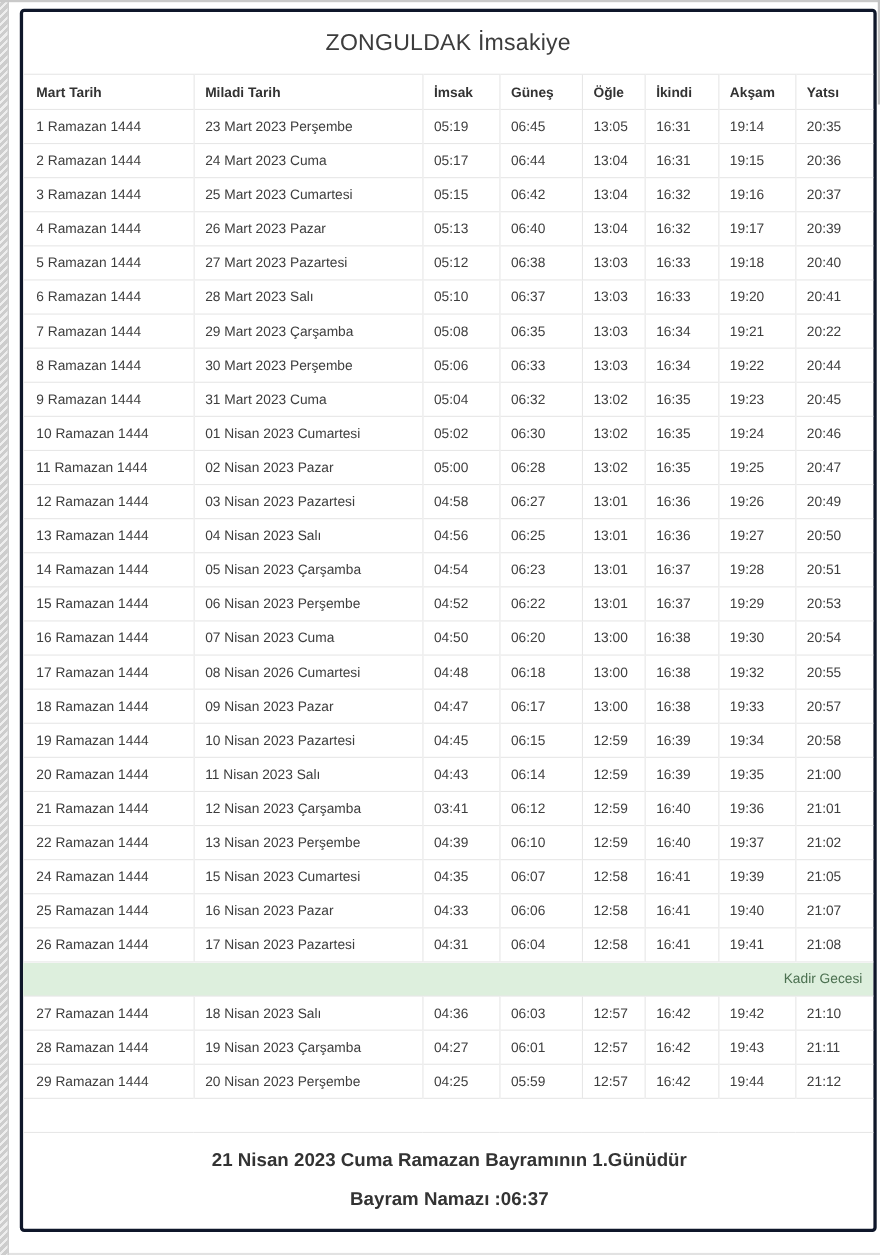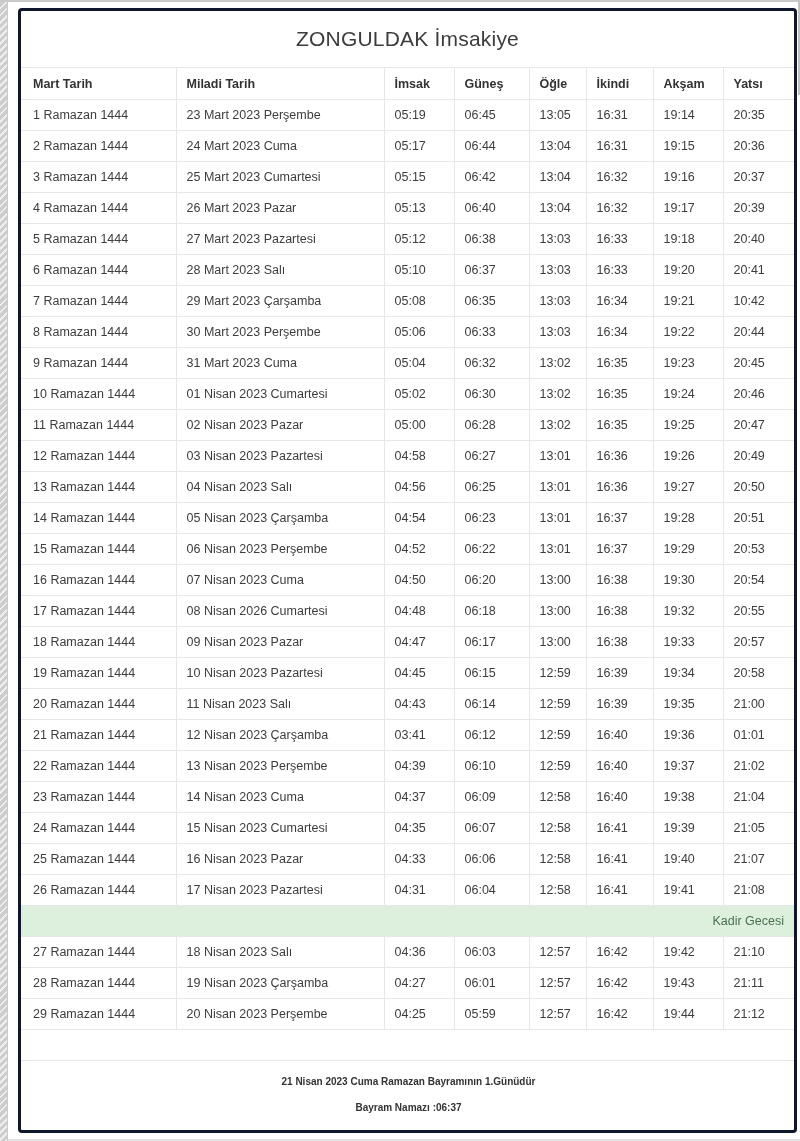--- a/index.html
+++ b/index.html
@@ -58,21 +58,21 @@
     color:#4b7050;
   }
   tr.spacer td { border-left:none; height:30px; }
   tr.notice td {
     border-left:none;
     text-align:center;
     height:auto;
     padding:15px 10px 17px;
     white-space:normal;
   }
-  .notice-line { font-weight:bold; font-size:10px; color:#333; }
+  .notice-line { font-weight:bold; font-size:17px; color:#333; }
   .notice-line + .notice-line { margin-top:15px; }
 </style>
 </head>
 <body>
 
 <div class="edge-left"></div>
 <div class="edge-top"></div>
 <div class="edge-right"></div>
 <div class="edge-bottom"></div>
 
@@ -163,21 +163,21 @@
           <td>20:41</td>
         </tr>
         <tr>
           <td>7 Ramazan 1444</td>
           <td>29 Mart 2023 Çarşamba</td>
           <td>05:08</td>
           <td>06:35</td>
           <td>13:03</td>
           <td>16:34</td>
           <td>19:21</td>
-          <td>10:42</td>
+          <td>20:22</td>
         </tr>
         <tr>
           <td>8 Ramazan 1444</td>
           <td>30 Mart 2023 Perşembe</td>
           <td>05:06</td>
           <td>06:33</td>
           <td>13:03</td>
           <td>16:34</td>
           <td>19:22</td>
           <td>20:44</td>
@@ -303,41 +303,31 @@
           <td>21:00</td>
         </tr>
         <tr>
           <td>21 Ramazan 1444</td>
           <td>12 Nisan 2023 Çarşamba</td>
           <td>03:41</td>
           <td>06:12</td>
           <td>12:59</td>
           <td>16:40</td>
           <td>19:36</td>
-          <td>01:01</td>
+          <td>21:01</td>
         </tr>
         <tr>
           <td>22 Ramazan 1444</td>
           <td>13 Nisan 2023 Perşembe</td>
           <td>04:39</td>
           <td>06:10</td>
           <td>12:59</td>
           <td>16:40</td>
           <td>19:37</td>
           <td>21:02</td>
-        </tr>
-        <tr>
-          <td>23 Ramazan 1444</td>
-          <td>14 Nisan 2023 Cuma</td>
-          <td>04:37</td>
-          <td>06:09</td>
-          <td>12:58</td>
-          <td>16:40</td>
-          <td>19:38</td>
-          <td>21:04</td>
         </tr>
         <tr>
           <td>24 Ramazan 1444</td>
           <td>15 Nisan 2023 Cumartesi</td>
           <td>04:35</td>
           <td>06:07</td>
           <td>12:58</td>
           <td>16:41</td>
           <td>19:39</td>
           <td>21:05</td>

